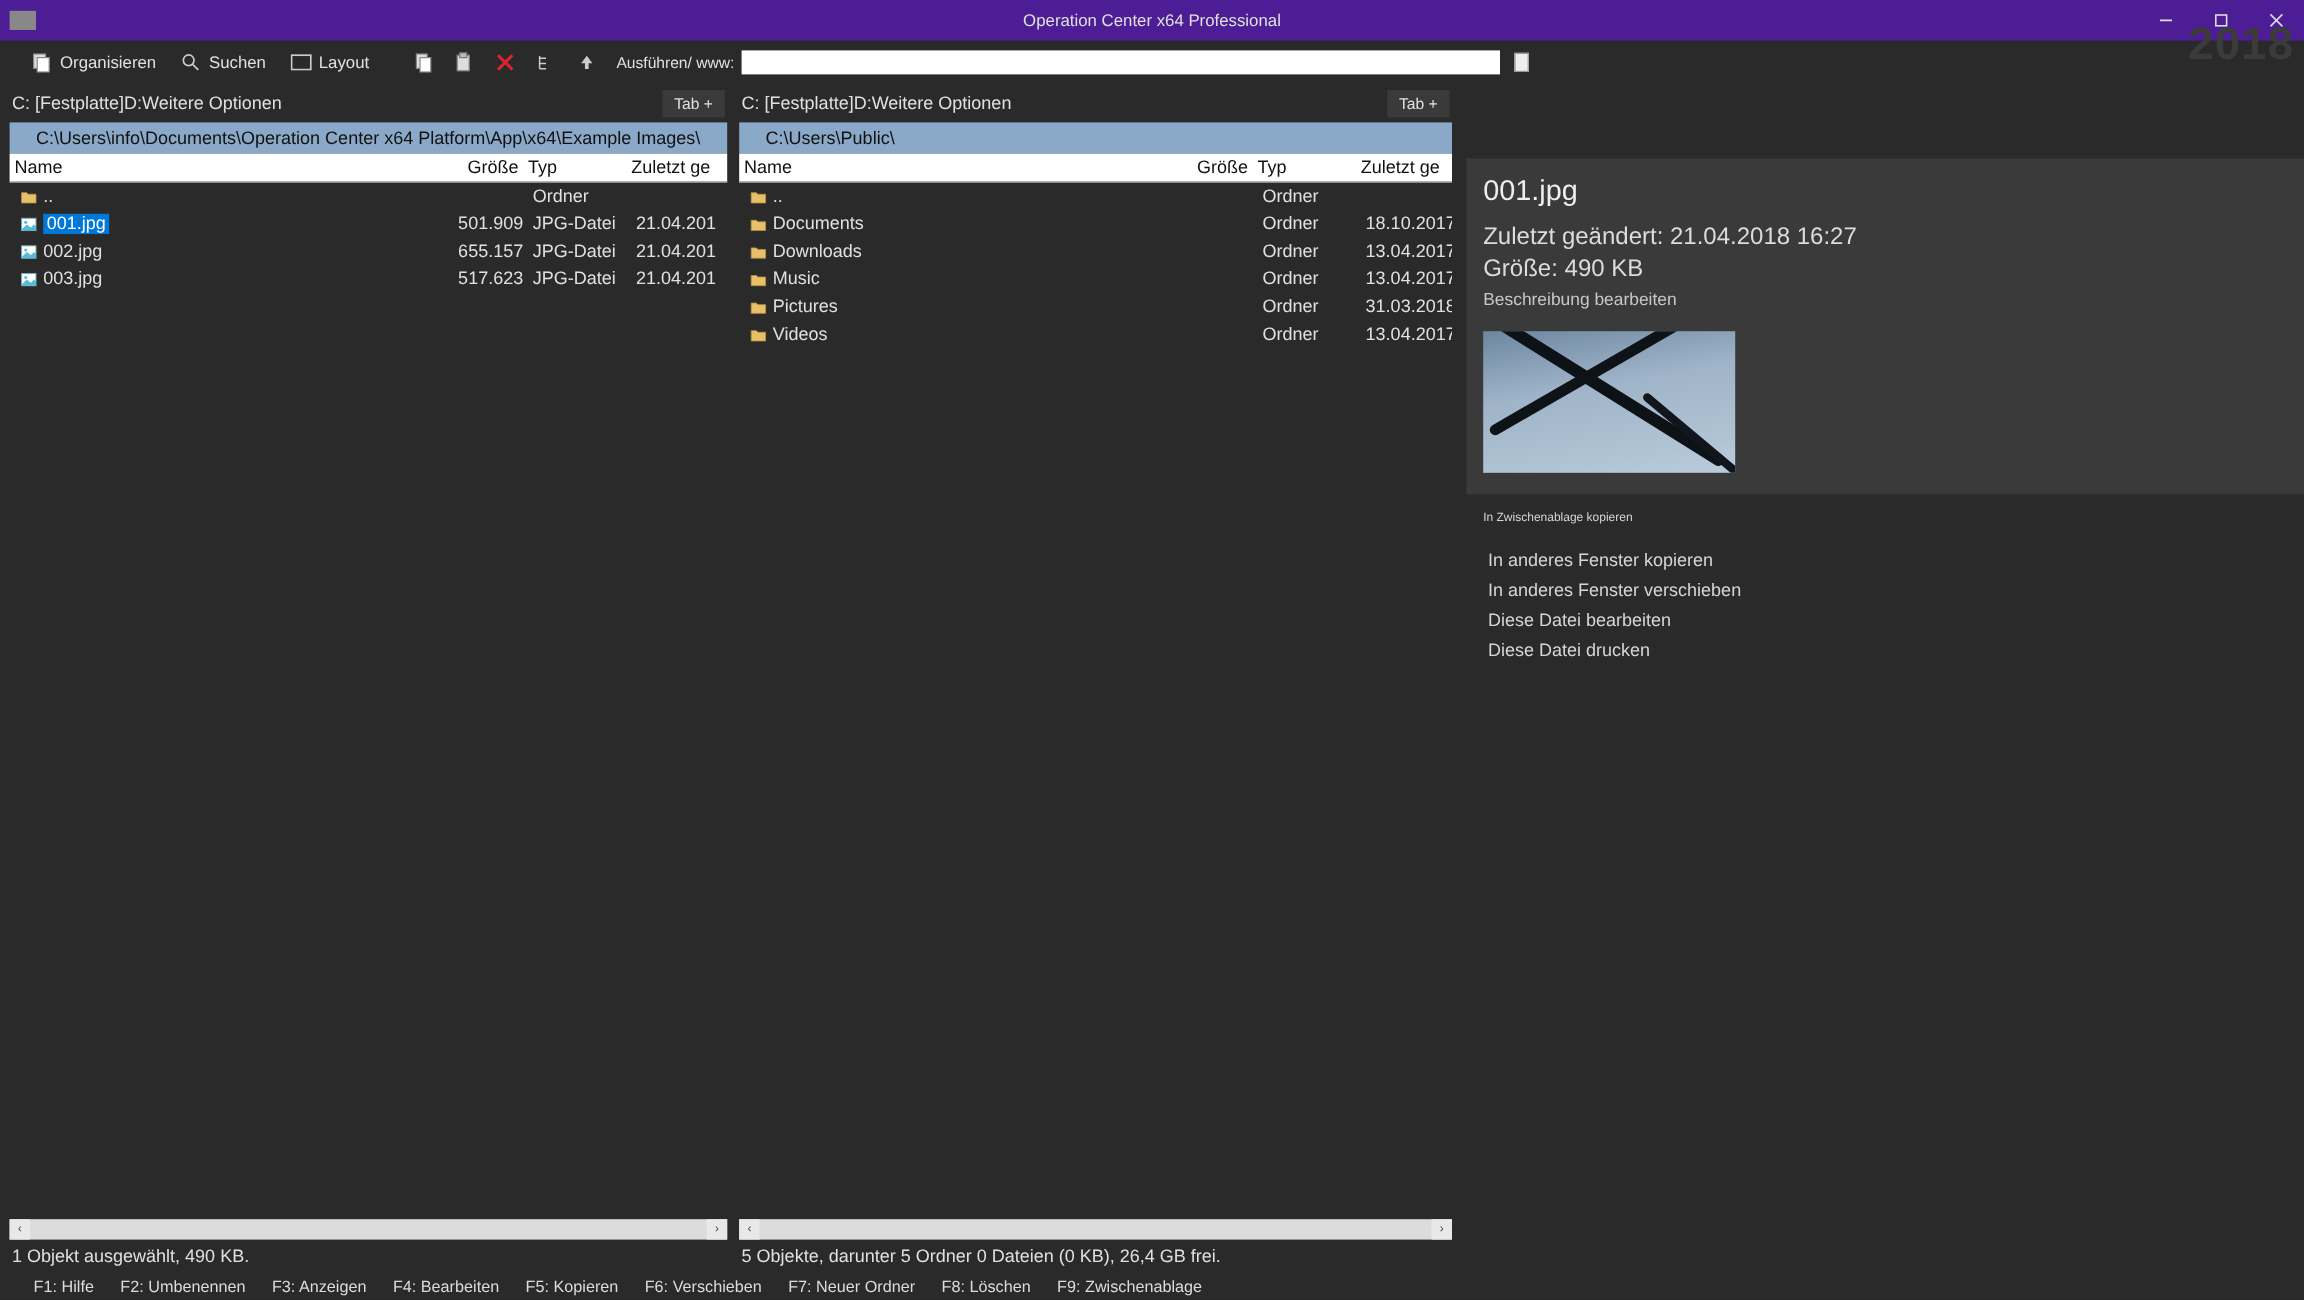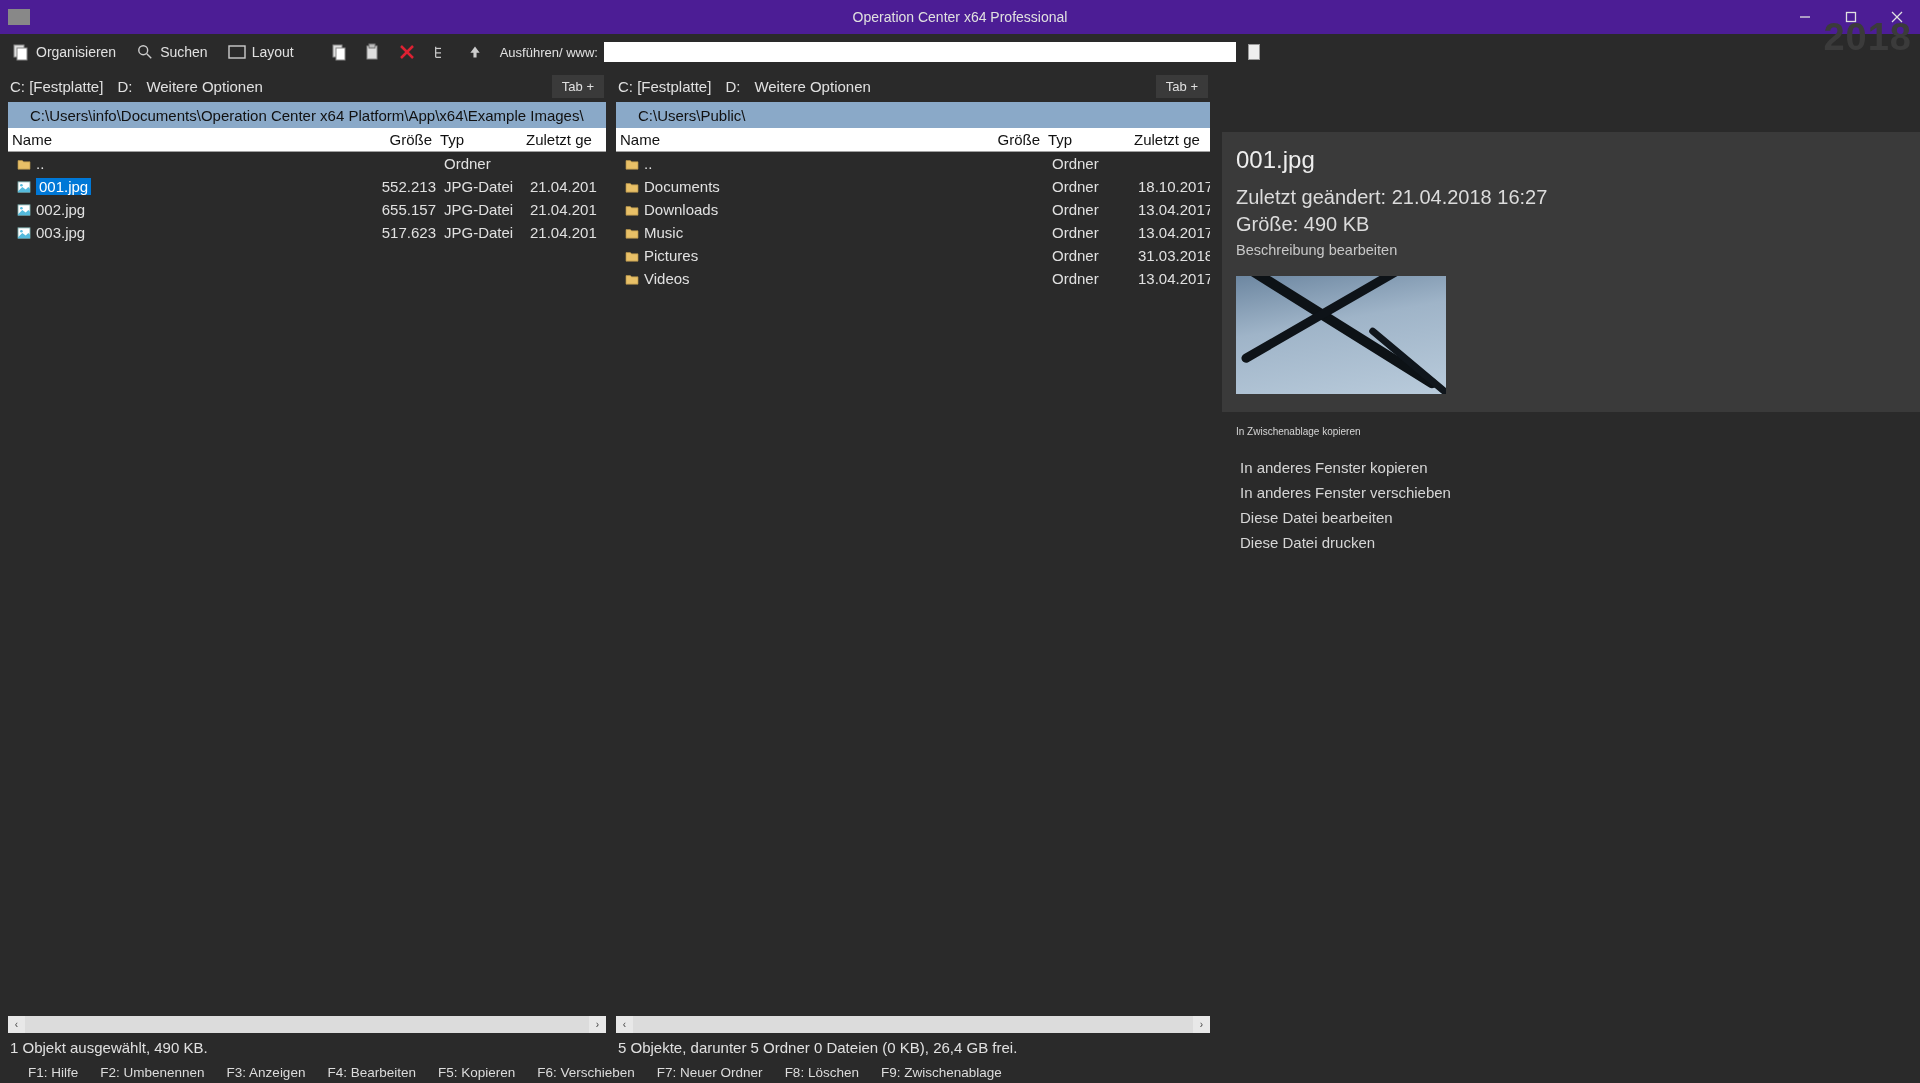--- a/index.html
+++ b/index.html
@@ -7,36 +7,36 @@
 
 
 .titlebar { height: 34px; display: flex; align-items: center; background: #4c1d95; position: relative; }
 .app-icon { width: 22px; height: 16px; background: #888; margin: 0 8px; font-size: 6px; color: #222; text-align: center; line-height: 8px; }
 .title-text { position: absolute; left: 50%; transform: translateX(-50%); font-size: 14px; color: #e0e0e0; }
 .window-controls { position: absolute; right: 0; top: 0; display: flex; }
 .wc-btn { width: 46px; height: 34px; display: flex; align-items: center; justify-content: center; font-size: 14px; color: #e0e0e0; cursor: pointer; }
 .wc-btn svg { width: 12px; height: 12px; stroke: #e0e0e0; stroke-width: 1.3; fill: none; }
 
 
-.toolbar { height: 36px; display: flex; align-items: center; padding: 0 2px; gap: 0; background: #2a2a2a; position: relative; }
+.toolbar { height: 36px; display: flex; align-items: center; padding: 0 16px; gap: 0; background: #2a2a2a; position: relative; }
 .tb-btn { display: flex; align-items: center; gap: 6px; padding: 4px 10px; font-size: 14px; color: #e0e0e0; cursor: pointer; }
 .tb-icon-slot { width: 18px; height: 18px; display: flex; align-items: center; justify-content: center; }
 .tb-iconbtn { width: 30px; height: 30px; display: flex; align-items: center; justify-content: center; cursor: pointer; margin: 0 2px; }
 .run-label { font-size: 13px; color: #e0e0e0; margin-left: 8px; margin-right: 6px; }
 .run-input { width: 632px; height: 20px; background: #ffffff; border: none; color: #000; font-size: 13px; padding: 0 4px; }
 .year-wm { position: absolute; right: 8px; top: -18px; font-size: 38px; font-weight: 600; color: #3b3b3b; letter-spacing: 1px; pointer-events: none; }
 .paper-icon { width: 12px; height: 16px; background: #eee; border: 1px solid #999; margin-left: 12px; }
 
 
 .main { display: flex; height: calc(100% - 34px - 36px - 22px); }
 .pane { width: 600px; display: flex; flex-direction: column; background: #2a2a2a; margin-right: 0; }
 .pane.left { width: 598px; margin-left: 8px; }
 .pane.right { width: 594px; margin-left: 10px; }
 
-.drive-row { height: 32px; display: flex; align-items: center; padding: 4px 2px; gap: 14px; font-size: 15px; color: #e0e0e0; }
+.drive-row { height: 32px; display: flex; align-items: center; padding: 4px 2px; font-size: 15px; color: #e0e0e0; }
 .drive-item { cursor: pointer; }
 .tab-plus { margin-left: auto; background: #3a3a3a; padding: 4px 10px; font-size: 13px; cursor: pointer; }
 
 .path-row { height: 26px; background: #8aa9c8; color: #111; display: flex; align-items: center; padding: 0 22px; font-size: 15px; }
 
 .header-row { height: 24px; background: #ffffff; color: #111; display: flex; align-items: center; font-size: 15px; border-bottom: 1px solid #a0a0a0; }
 .col { padding: 0 4px; overflow: hidden; white-space: nowrap; }
 .c-name { flex: 0 0 360px; }
 .c-size { flex: 0 0 68px; text-align: right; }
 .c-type { flex: 0 0 86px; }
@@ -200,21 +200,21 @@
           <div class="col c-name fname">
             <span class="ico ico-image">
               <svg viewBox="0 0 16 14">
                 <rect x="1" y="1" width="14" height="12" fill="#fff" stroke="#7aa"></rect>
                 <circle cx="5" cy="5" r="1.5" fill="#5bd"></circle>
                 <path d="M1 12 L6 7 L10 10 L13 7 L15 9 L15 13 L1 13 Z" fill="#5bd"></path>
               </svg>
             </span>
             <span class="sel-bg">001.jpg</span>
           </div>
-          <div class="col c-size">552.213</div>
+          <div class="col c-size">501.909</div>
           <div class="col c-type">JPG-Datei</div>
           <div class="col c-date">21.04.201</div>
         </div>
         <div class="row">
           <div class="col c-name fname">
             <span class="ico ico-image">
               <svg viewBox="0 0 16 14">
                 <rect x="1" y="1" width="14" height="12" fill="#fff" stroke="#7aa"></rect>
                 <circle cx="5" cy="5" r="1.5" fill="#5bd"></circle>
                 <path d="M1 12 L6 7 L10 10 L13 7 L15 9 L15 13 L1 13 Z" fill="#5bd"></path>

